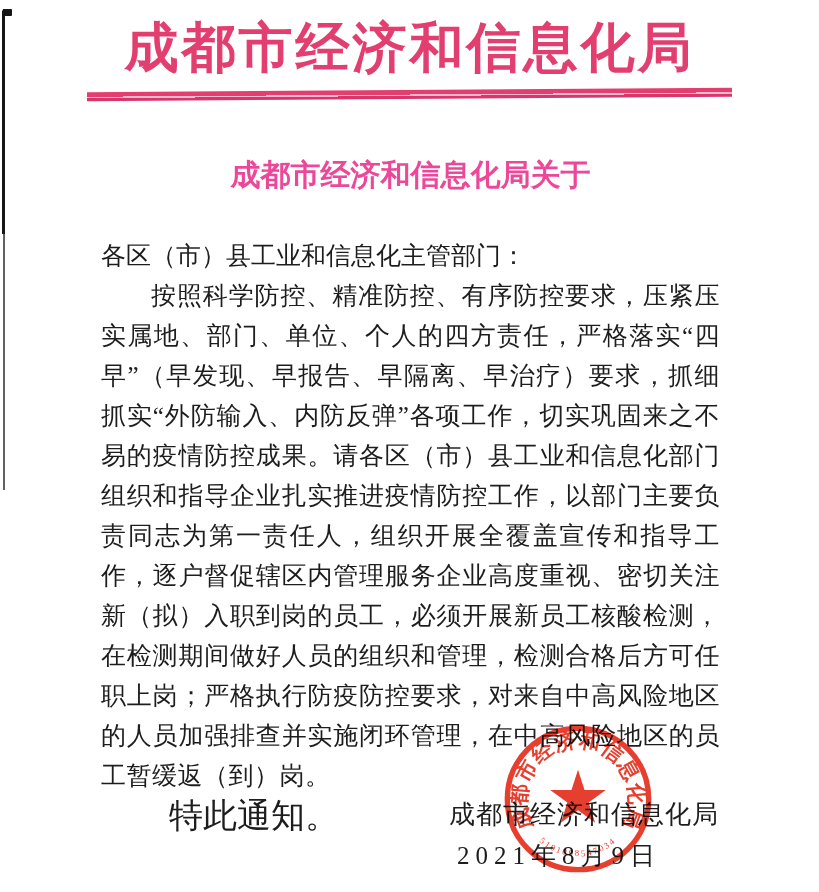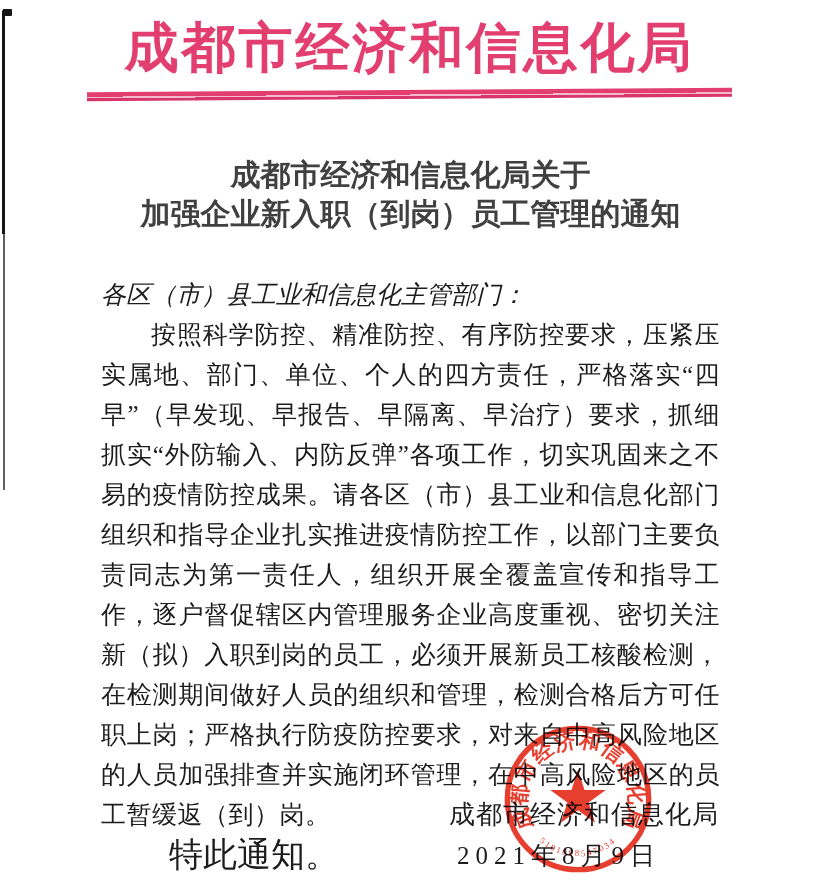--- a/index.html
+++ b/index.html
@@ -35,25 +35,25 @@
       #d8356b 6px,#d8356b 9px);
     transform:rotate(-0.4deg);
   }
 
   .content{padding:0 99px 0 101px;}
   .doc-title{
     margin:56px 0 0 0;
     text-align:center;
     font-size:30px;line-height:39px;
     font-weight:bold;
-    color:#404040;
+    color:#ec4899;
   }
   .salutation{
     margin:42px 0 0 0;
-    font-size:25px;line-height:40px;font-style:italic;
+    font-size:25px;line-height:40px;
   }
   .body-par{
     margin:0;
     text-indent:2em;
     text-align:justify;
     font-size:25px;line-height:40px;
     letter-spacing:0.5px;
   }
   .closing{
     margin:0;
@@ -88,21 +88,20 @@
   <div class="corner"></div>
 
   <header>
     <h1 class="org-name">成都市经济和信息化局</h1>
     <div class="separator"></div>
   </header>
 
   <main class="content">
     <h2 class="doc-title">
       <div>成都市经济和信息化局关于</div>
-      <div>加强企业新入职（到岗）员工管理的通知</div>
     </h2>
     <p class="salutation">各区（市）县工业和信息化主管部门：</p>
     <p class="body-par">按照科学防控、精准防控、有序防控要求，压紧压实属地、部门、单位、个人的四方责任，严格落实“四早”（早发现、早报告、早隔离、早治疗）要求，抓细抓实“外防输入、内防反弹”各项工作，切实巩固来之不易的疫情防控成果。请各区（市）县工业和信息化部门组织和指导企业扎实推进疫情防控工作，以部门主要负责同志为第一责任人，组织开展全覆盖宣传和指导工作，逐户督促辖区内管理服务企业高度重视、密切关注新（拟）入职到岗的员工，必须开展新员工核酸检测，在检测期间做好人员的组织和管理，检测合格后方可任职上岗；严格执行防疫防控要求，对来自中高风险地区的人员加强排查并实施闭环管理，在中高风险地区的员工暂缓返（到）岗。</p>
     <p class="closing">特此通知。</p>
   </main>
 
   <p class="signature">成都市经济和信息化局</p>
   <p class="date">2021年8月9日</p>
 
   <svg class="seal" viewBox="0 0 160 160" aria-hidden="true">

